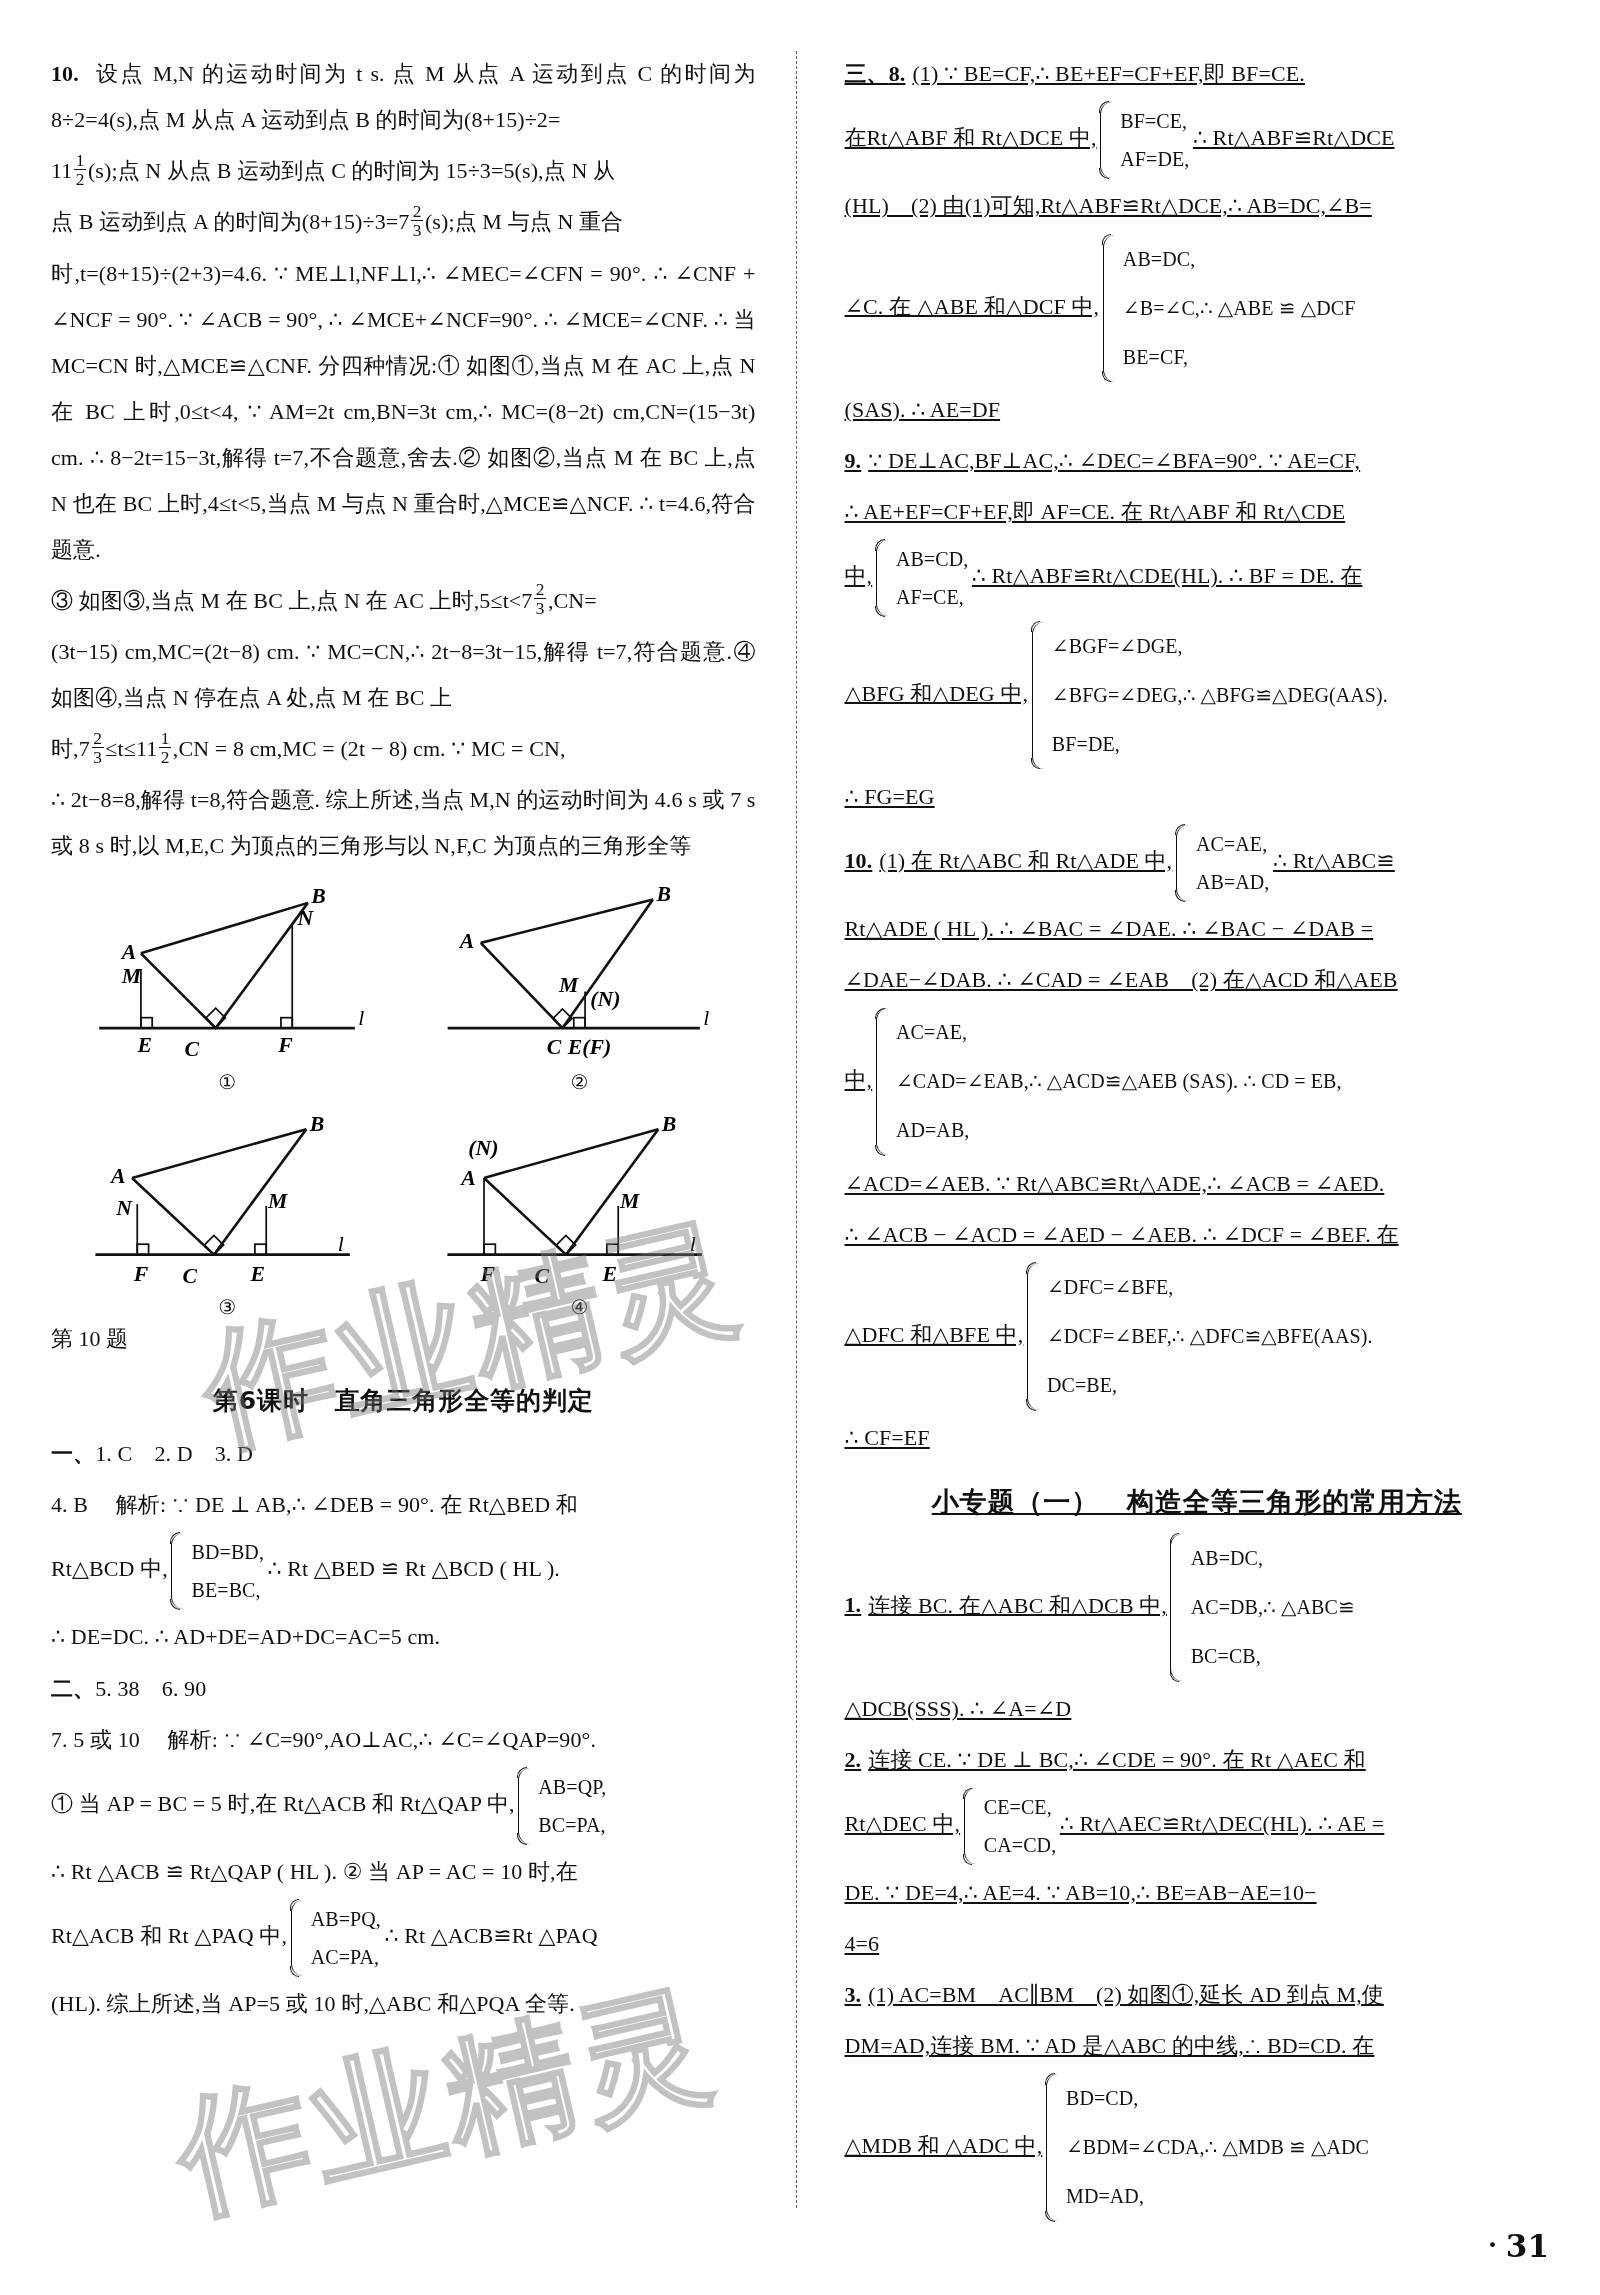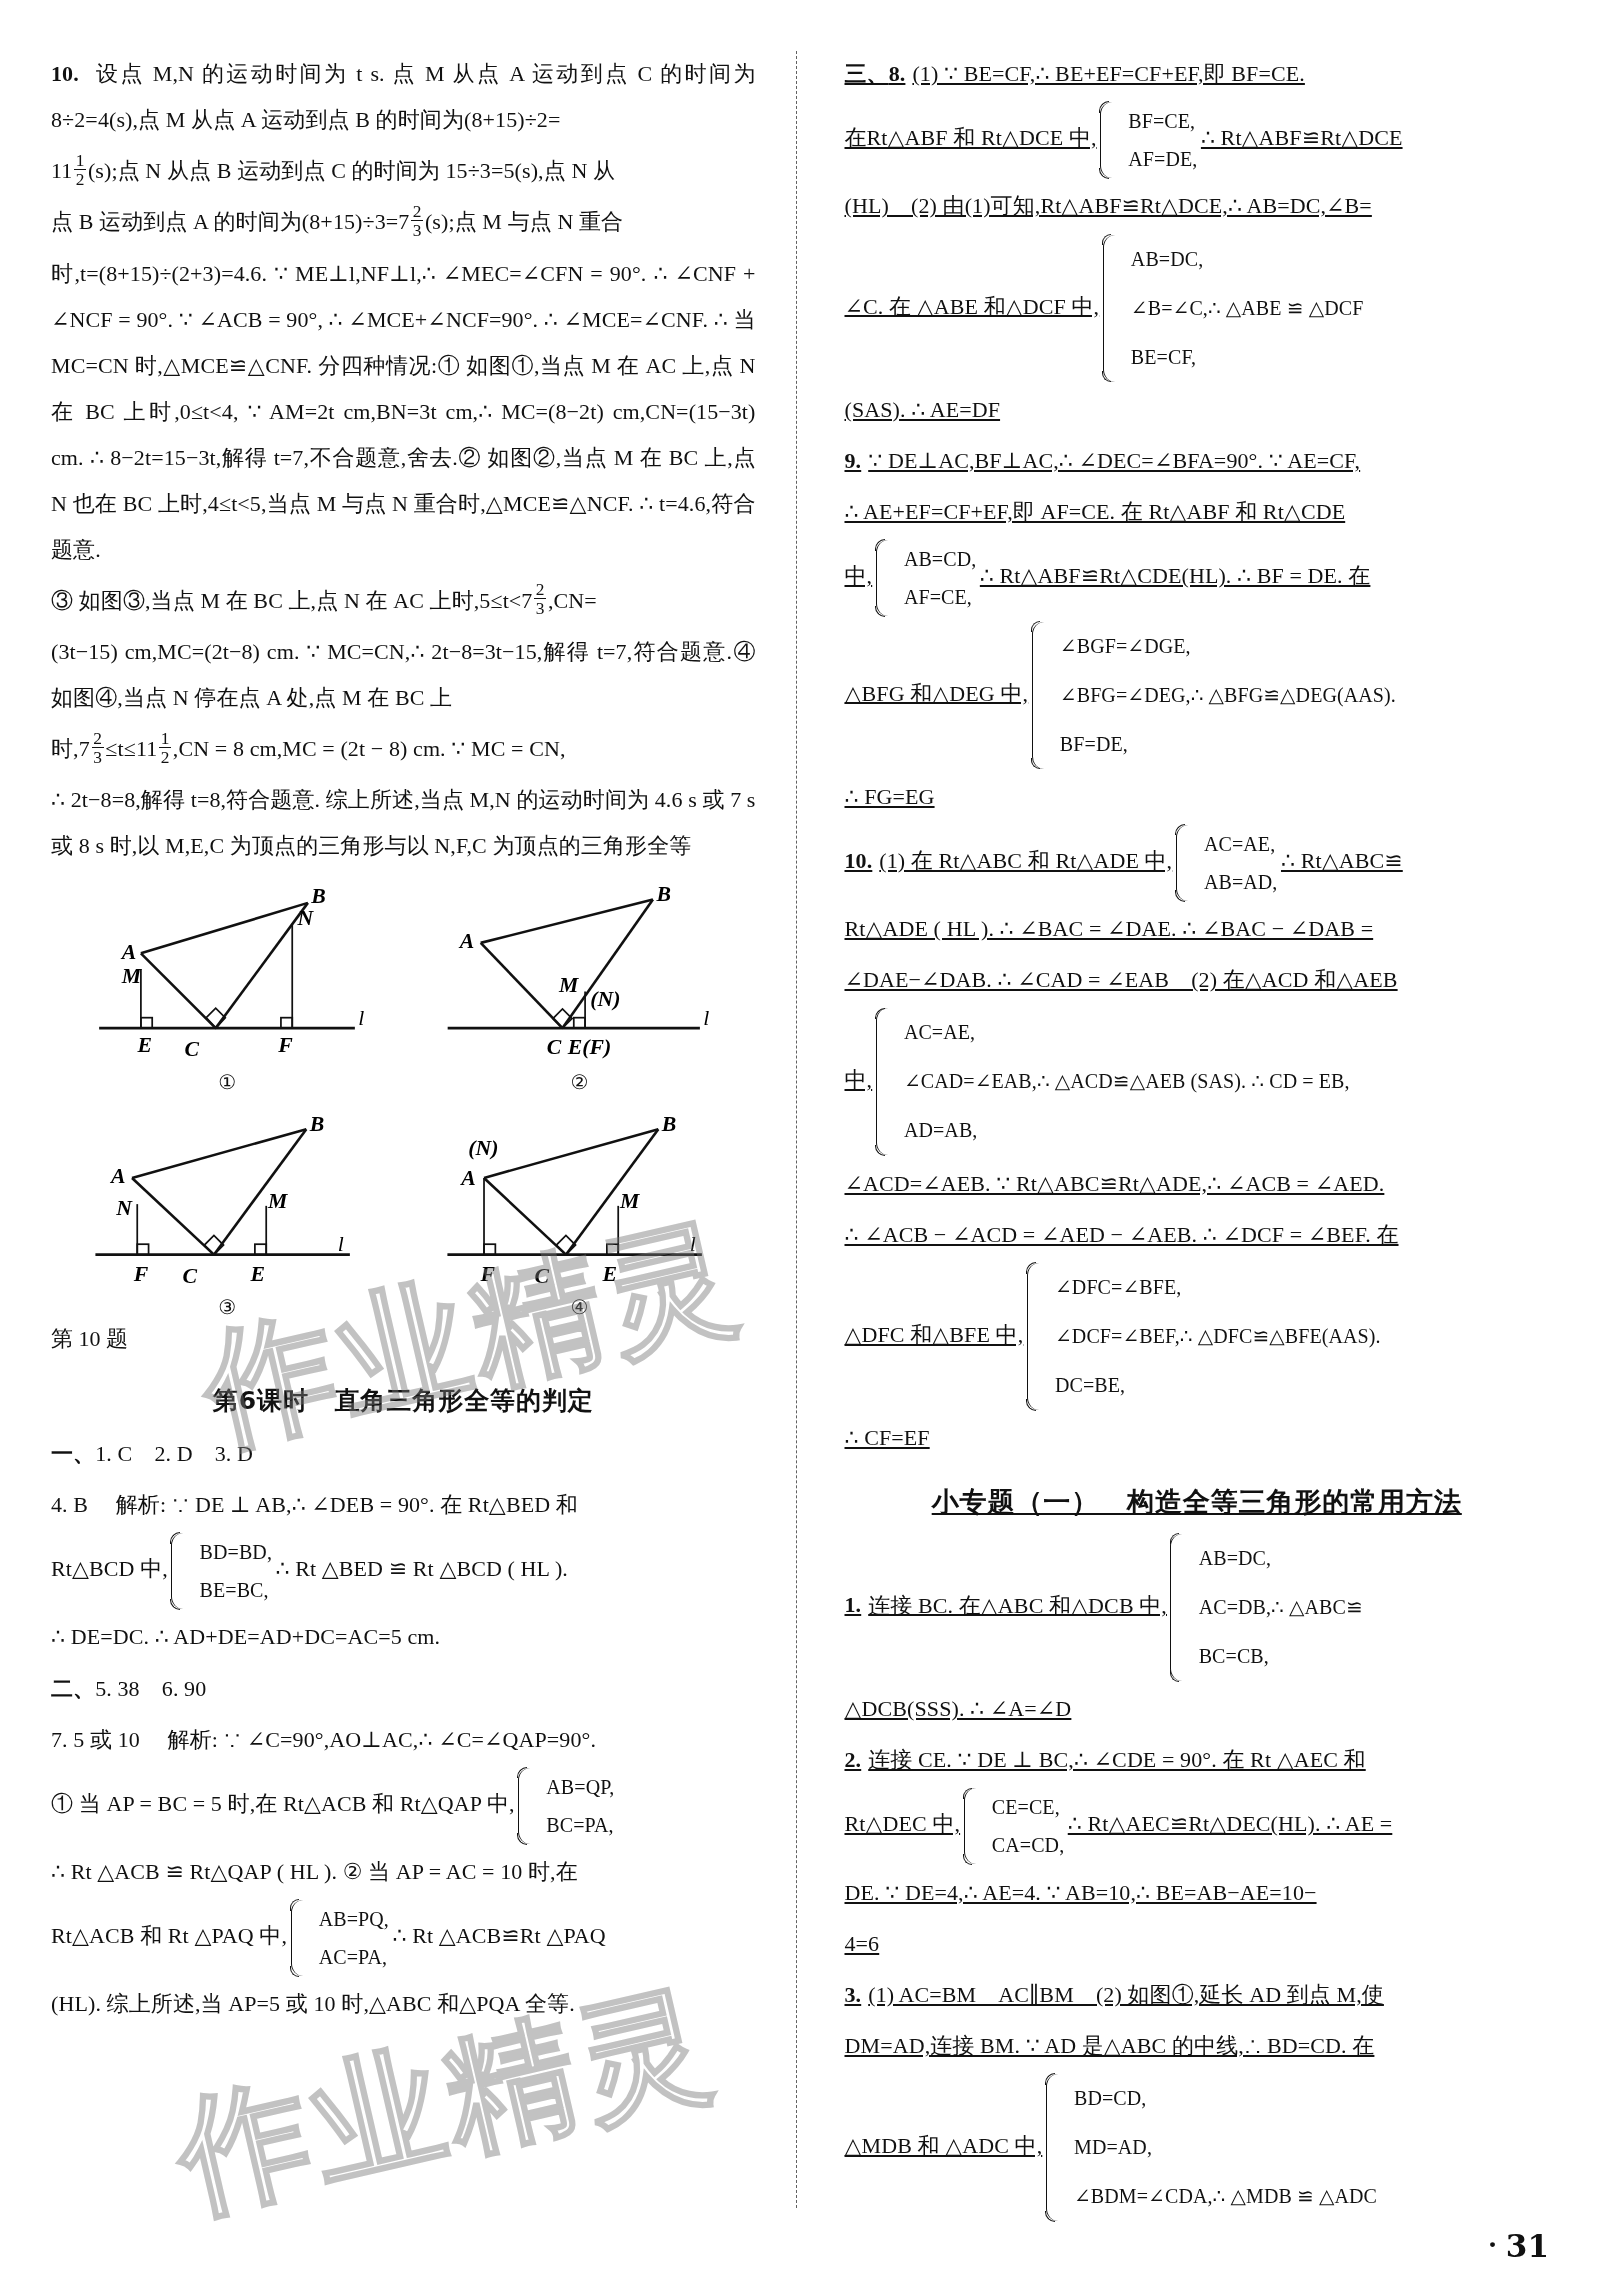--- a/index.html
+++ b/index.html
@@ -56,21 +56,20 @@
     top:-1.7px;
   }
   .frac .n{display:block;padding:0 1.7px;}
   .frac .d{display:block;border-top:1.4px solid #111;padding:0 1.7px;}
   
   .sys{
     display:inline-flex;
     align-items:center;
     vertical-align:middle;
     margin:0 3.5px;
-    gap:8px;
   }
   .sys .brace{
     font-size:0.9px;
     width:14px;
     align-self:stretch;
     border-left:1.9px solid #111;
     border-top-left-radius:12.2px;
     border-bottom-left-radius:12.2px;
     position:relative;
   }
@@ -427,22 +426,22 @@
 
       <p class="t">
         <span class="num">3.</span><span class="sp"></span><span>(1) AC=BM　AC∥BM　(2) 如图①,延长 AD 到点 M,使</span>
       </p>
       <p class="t">DM=AD,连接 BM. ∵ AD 是△ABC 的中线,∴ BD=CD. 在</p>
       <p class="t">
         <span>△MDB 和 △ADC 中,</span><span class="sys tall">
             <span class="brace"></span>
             <span class="rows">
               <span>BD=CD,</span>
+              <span>∠BDM=∠CDA,∴  △MDB ≌ △ADC</span>
               <span>MD=AD,</span>
-              <span>∠BDM=∠CDA,∴  △MDB ≌ △ADC</span>
             </span>
           </span>
       </p>
 
     </div>
   </div>
 
   <div class="watermark wm1">作业精灵</div>
   <div class="watermark wm2">作业精灵</div>
 

